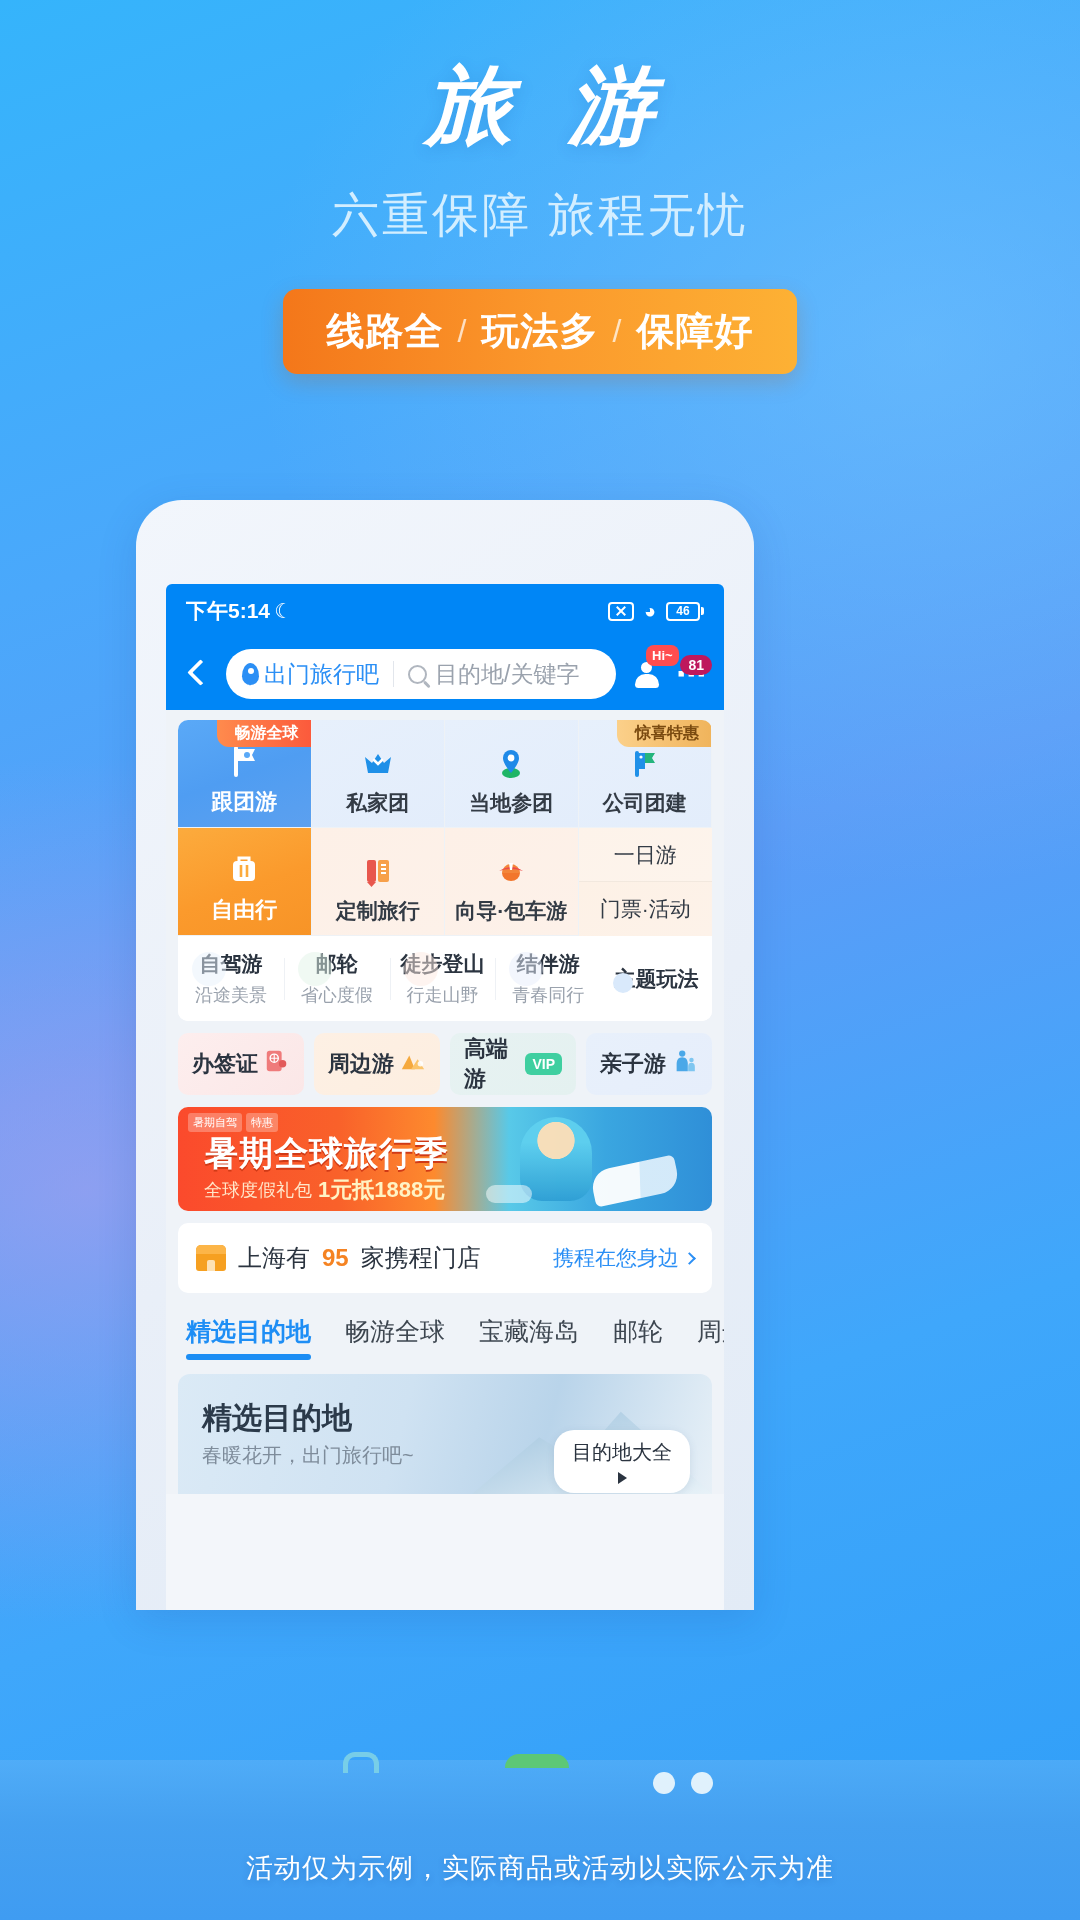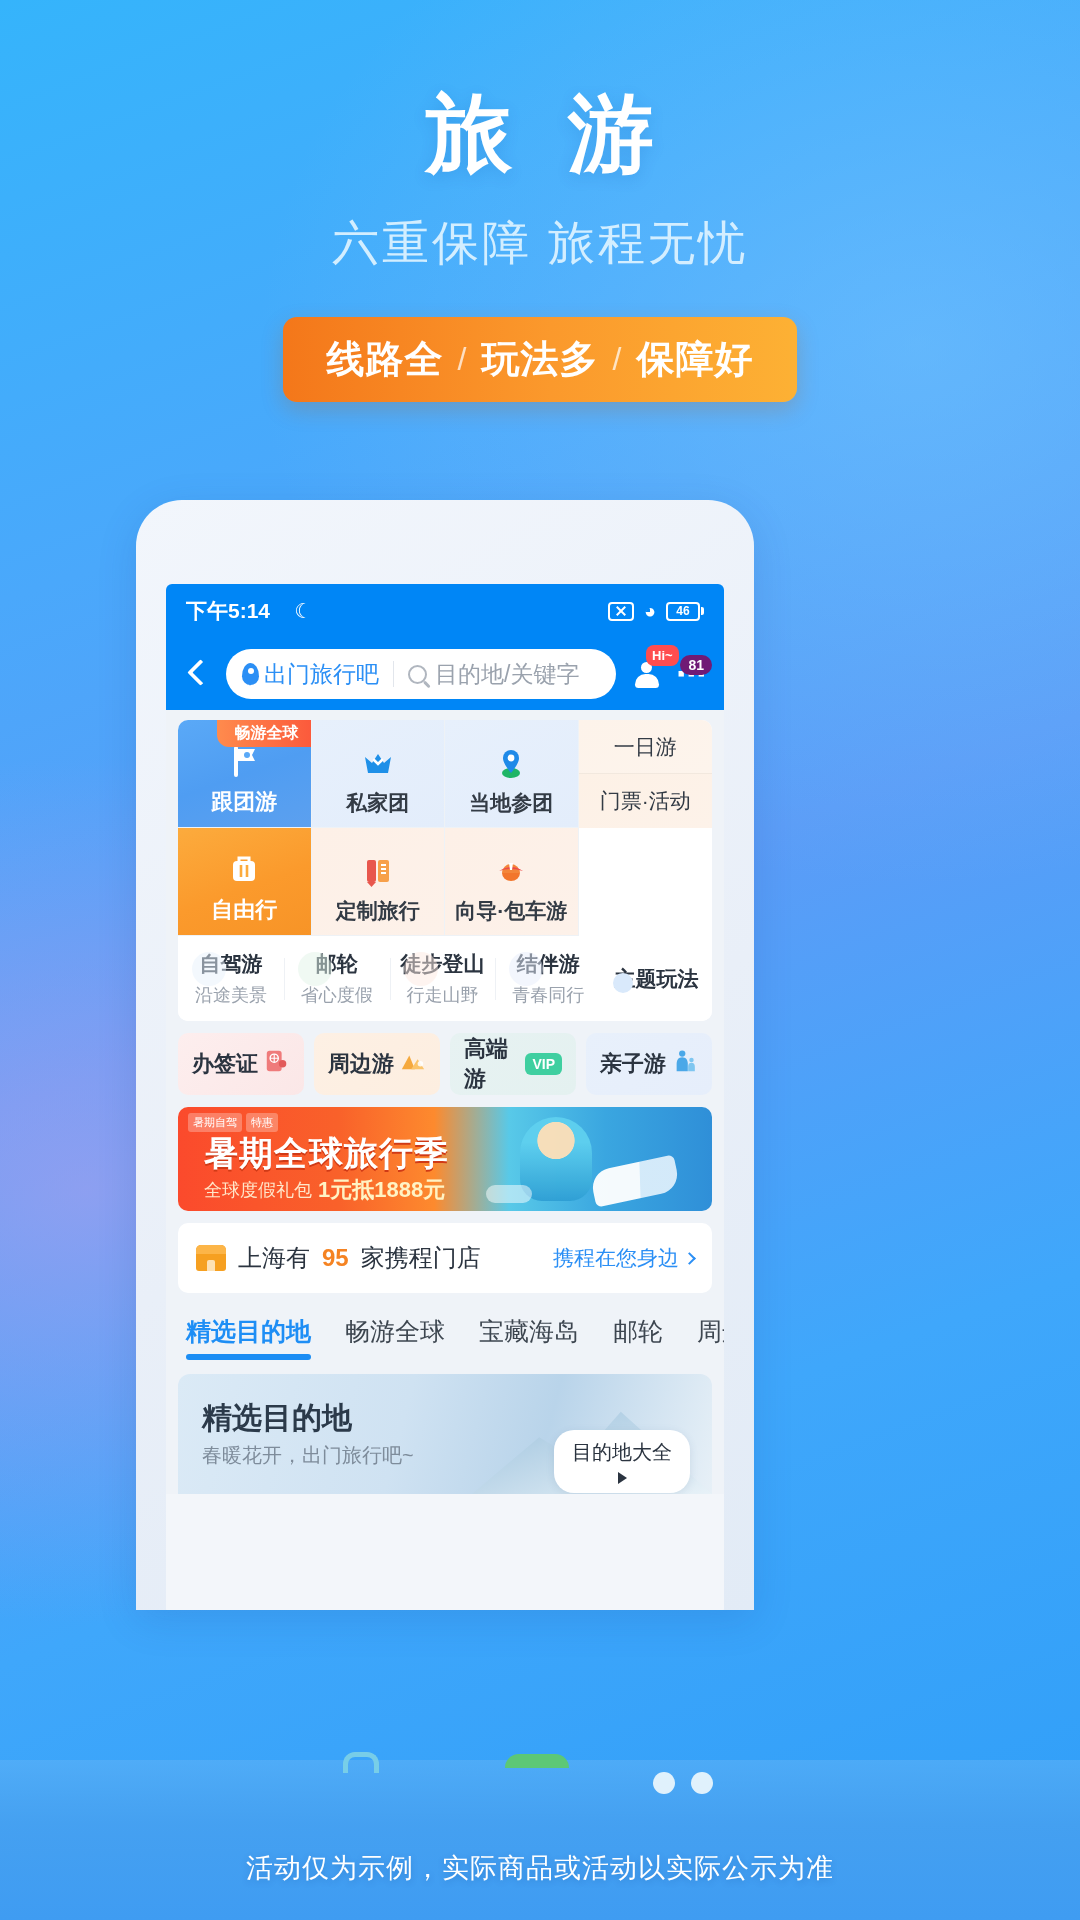--- a/index.html
+++ b/index.html
@@ -11,24 +11,25 @@
   body {
     position: relative;
     background:
       radial-gradient(ellipse 900px 700px at 8% 62%, rgba(186,160,235,0.55) 0%, rgba(186,160,235,0) 62%),
       radial-gradient(ellipse 1100px 900px at 85% 18%, rgba(120,200,255,0.5) 0%, rgba(120,200,255,0) 60%),
       linear-gradient(160deg, #35b4fb 0%, #4aa8fb 26%, #5b9cf7 48%, #3fa7fb 72%, #2f9ef8 100%);
   }
   
   .hero { position:absolute; top:0; left:0; width:1080px; height:520px; text-align:center; }
   .hero-title {
-    margin-top: 88px;
+    margin-top: 60px;
     font-size: 86px; font-weight: 700; color:#ffffff;
     letter-spacing: 16px; text-indent:16px; line-height:1.05;
     text-shadow: 0 4px 16px rgba(0,70,160,0.16);
+    font-style: italic;
   }
   .hero-sub {
     margin-top: 34px;
     font-size: 47px; color: rgba(222,243,255,0.92);
     letter-spacing: 3px; font-weight: 400;
   }
   .hero-pill-wrap { margin-top: 42px; display:flex; justify-content:center; }
   .hero-pill {
     display:inline-flex; align-items:center; gap:14px;
     padding: 17px 44px;
@@ -52,21 +53,21 @@
   .screen {
     width: 558px; height: 1030px;
     background:#f3f6fa; border-radius:6px; overflow:hidden; position:relative;
   }
   
   .statusbar {
     height: 54px; background:#0086f6; color:#fff;
     display:flex; align-items:center; justify-content:space-between;
     padding: 0 20px 0 20px; font-size:21px; font-weight:700;
   }
-  .sb-left { display:flex; align-items:center; gap:24px; }
+  .sb-left { display:flex; align-items:center; gap:4px; }
   .sb-right { display:flex; align-items:center; gap:10px; }
   .ic-x { width:26px;height:19px;border:2px solid #fff;border-radius:4px;position:relative;}
   .ic-x:before,.ic-x:after{content:"";position:absolute;left:5px;top:6px;width:12px;height:2px;background:#fff;}
   .ic-x:before{transform:rotate(45deg);} .ic-x:after{transform:rotate(-45deg);}
   .ic-batt { display:flex;align-items:center;}
   .ic-batt .body{width:34px;height:19px;border:2px solid #fff;border-radius:4px;display:flex;align-items:center;justify-content:center;font-size:12px;font-weight:700;}
   .ic-batt .tip{width:3px;height:8px;background:#fff;border-radius:0 2px 2px 0;margin-left:1px;}
 
   
   .searchbar {
@@ -86,21 +87,21 @@
   .divider-v { width:1px; height:26px; background:#e2e6ec; }
   .sinput { display:flex; align-items:center; gap:8px; padding-left:14px; color:#9aa2ad; font-size:23px;}
   .mag { width:19px;height:19px;border:2.5px solid #b0b6bf;border-radius:50%;position:relative;flex:none;}
   .mag:after{content:"";position:absolute;right:-6px;bottom:-4px;width:8px;height:2.5px;background:#b0b6bf;transform:rotate(45deg);border-radius:2px;}
   .sb-actions { display:flex; align-items:center; gap:12px; flex:none; position:relative;}
   .svc-ic { width:34px;height:34px;position:relative; }
   .svc-head{position:absolute;left:11px;top:5px;width:11px;height:11px;border-radius:50%;background:#fff;}
   .svc-body{position:absolute;left:5px;top:17px;width:24px;height:14px;border-radius:12px 12px 4px 4px;background:#fff;}
   .hi-bub{position:absolute;left:16px;top:-12px;background:#ff4d4f;color:#fff;font-size:13px;border-radius:8px;padding:3px 6px;font-weight:700;}
   .dots { color:#fff; font-size:30px; letter-spacing:2px; font-weight:700; line-height:14px;}
-  .badge81{position:absolute;right:-4px;top:-12px;background:#701a75;color:#fff;font-size:14px;font-weight:700;border-radius:11px;padding:2px 8px;}
+  .badge81{position:absolute;right:-4px;top:-12px;background:#be185d;color:#fff;font-size:14px;font-weight:700;border-radius:11px;padding:2px 8px;}
 
   
   .content { background:#eff3f8; padding: 10px 12px 0 12px; }
 
   
   .grid-card { background:#fff; border-radius:10px; overflow:hidden; }
   .grid-rows { display:flex; }
   .col { flex:1; }
   .cell {
     position:relative; height:108px;
@@ -373,20 +374,32 @@
                     <path d="M11 22 a9 9 0 0 1 18 0 z" fill="#f3863a"></path>
                     <path d="M20 30 a9 8 0 0 0 9-8 h-18 a9 8 0 0 0 9 8z" fill="#f2762c"></path>
                     <path d="M8 20 q12-8 24 0 q-12-4-24 0z" fill="#ec4a4a"></path>
                     <path d="M18 12 h4 l-1 7 h-2 z" fill="#fff"></path>
                   </svg>
               </span>
               <span class="lbl">向导·包车游</span>
             </div>
           </div>
           <div class="col">
+            <div class="cell blue">
+              <span class="corner-badge gold">惊喜特惠</span>
+              <span class="icon-sq">
+                <svg viewBox="0 0 40 40" width="40" height="40">
+                    <path d="M12 10 h8 v16 h-8z" fill="#1f90e8"></path>
+                    <path d="M20 10 h10 l-3 5 3 5 h-10z" fill="#24b57d"></path>
+                    <path d="M12 10 v22" stroke="#1f90e8" stroke-width="4" stroke-linecap="round"></path>
+                    <circle cx="16" cy="14" r="1.6" fill="#fff"></circle>
+                  </svg>
+              </span>
+              <span class="lbl">公司团建</span>
+            </div>
             <div class="cell-half" style="background:linear-gradient(150deg,#fdf3ea,#fdf4ec);">
               <span class="lbl">一日游</span>
             </div>
             <div class="cell-half" style="background:linear-gradient(150deg,#fdf1e6,#fdf2e9);border-bottom:none;">
               <span class="lbl">门票·活动</span>
             </div>
           </div>
         </div>
 
         <div class="subrow">

